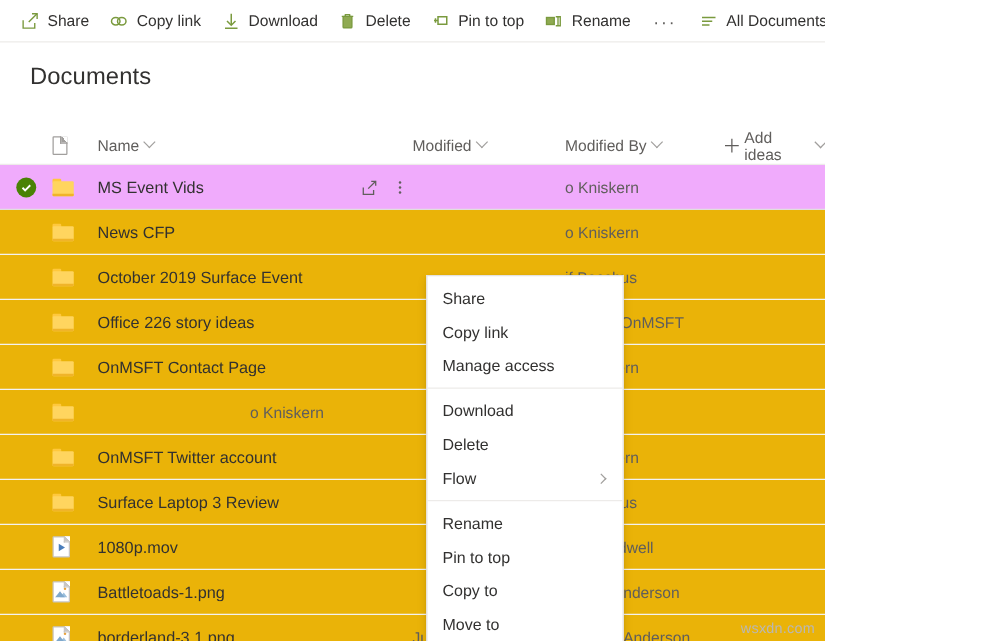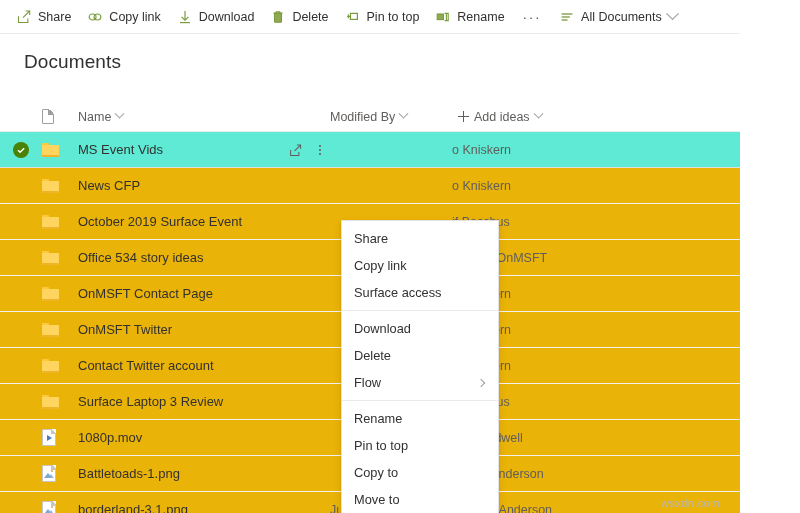--- a/index.html
+++ b/index.html
@@ -89,21 +89,21 @@
   .row {
     display: flex;
     align-items: center;
     height: 36px;
     border-bottom: 1px solid #f3f2f1;
     font-size: 13px;
     color: #323130;
     position: relative;
     background: #eab308;
   }
-  .row.selected { background: #5eead4; border-bottom-color: #e1dfdd; }
+  .row.selected { background: #f0abfc; border-bottom-color: #e1dfdd; }
 
   .checkcell { width: 42px; flex: 0 0 42px; display: flex; align-items: center; justify-content: center; }
   .check-circle {
     width: 16px; height: 16px; border-radius: 50%;
     background: #498205;
     display: flex; align-items: center; justify-content: center;
   }
   .check-circle svg { display:block; }
 
   .iconcell { width: 36px; flex: 0 0 36px; display: flex; align-items: center; }
@@ -204,24 +204,24 @@
     width: 6px; height: 6px;
     border-right: 1.2px solid #a19f9d;
     border-bottom: 1.2px solid #a19f9d;
     transform: rotate(-45deg);
     margin-right: 2px;
   }
   .sepline { height: 1px; background: #edebe9; margin: 4px 0; }
 
   
   .watermark {
-    position: absolute; right: 20px; bottom: 4px;
+    position: absolute; right: 8px; bottom: 4px;
     font-size: 11.5px; color: #b9b7b5; letter-spacing: .2px;
   }
-  .root { position: relative; width: 740px; height: 513px; overflow: hidden; }
+  .root { position: relative; width: 660px; height: 513px; overflow: hidden; }
 </style>
 </head>
 <body>
 
 <div class="root">
 
   <div class="commandbar">
 
     <div class="cmd">
       <span class="glyph">
@@ -313,20 +313,24 @@
 
   <div class="listarea">
 
     <div class="colhead">
       <div class="c-check"></div>
       <div class="c-icon">
         <span class="headdoc"></span>
       </div>
       <div class="c-name hcell">
         <span>Name</span>
+        <span class="hchev"></span>
+      </div>
+      <div class="c-mod hcell">
+        <span>Modified</span>
         <span class="hchev"></span>
       </div>
       <div class="c-by hcell">
         <span>Modified By</span>
         <span class="hchev"></span>
       </div>
       <div class="c-add hcell">
         <span class="plus"></span>
         <span>Add ideas</span>
         <span class="hchev"></span>
@@ -398,21 +402,21 @@
         </div>
         <div class="row">
           <div class="checkcell"></div>
           <div class="iconcell">
             <span class="folder">
               <span class="tab"></span>
               <span class="body"></span>
               <span class="lip"></span>
             </span>
           </div>
-          <div class="namecell">Office 534 story ideas</div>
+          <div class="namecell">Office 226 story ideas</div>
           <div class="modcell"></div>
           <div class="bycell">stem at OnMSFT</div>
           <div class="addcell"></div>
         </div>
         <div class="row">
           <div class="checkcell"></div>
           <div class="iconcell">
             <span class="folder">
               <span class="tab"></span>
               <span class="body"></span>
@@ -426,35 +430,34 @@
         </div>
         <div class="row">
           <div class="checkcell"></div>
           <div class="iconcell">
             <span class="folder">
               <span class="tab"></span>
               <span class="body"></span>
               <span class="lip"></span>
             </span>
           </div>
-          <div class="namecell">OnMSFT Twitter</div>
           <div class="modcell"></div>
           <div class="bycell">o Kniskern</div>
           <div class="addcell"></div>
         </div>
         <div class="row">
           <div class="checkcell"></div>
           <div class="iconcell">
             <span class="folder">
               <span class="tab"></span>
               <span class="body"></span>
               <span class="lip"></span>
             </span>
           </div>
-          <div class="namecell">Contact Twitter account</div>
+          <div class="namecell">OnMSFT Twitter account</div>
           <div class="modcell"></div>
           <div class="bycell">o Kniskern</div>
           <div class="addcell"></div>
         </div>
         <div class="row">
           <div class="checkcell"></div>
           <div class="iconcell">
             <span class="folder">
               <span class="tab"></span>
               <span class="body"></span>
@@ -517,21 +520,21 @@
 
     <div class="ctxmenu">
       <div id="ctx-items">
           <div class="mi">
             <span class="milabel">Share</span>
           </div>
           <div class="mi">
             <span class="milabel">Copy link</span>
           </div>
           <div class="mi">
-            <span class="milabel">Surface access</span>
+            <span class="milabel">Manage access</span>
           </div>
           <div class="sepline"></div>
           <div class="mi">
             <span class="milabel">Download</span>
           </div>
           <div class="mi">
             <span class="milabel">Delete</span>
           </div>
           <div class="mi">
             <span class="milabel">Flow</span>

